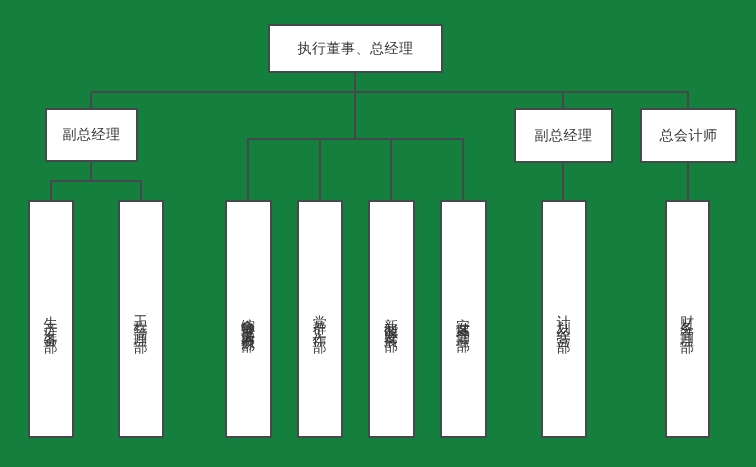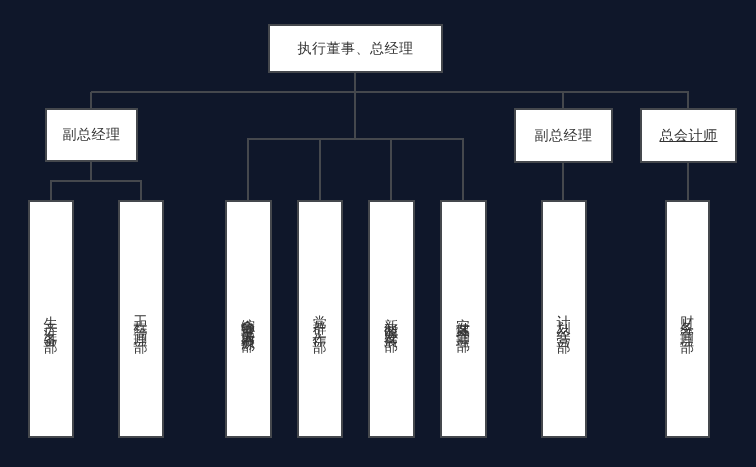--- a/index.html
+++ b/index.html
@@ -5,21 +5,21 @@
   html, body {
     margin: 0;
     padding: 0;
     background: #ffffff;
     font-family: "DejaVu Sans", "Liberation Sans", sans-serif;
   }
   .canvas {
     position: relative;
     width: 756px;
     height: 467px;
-    background: #0f172a;
+    background: #15803d;
     overflow: hidden;
   }
   .box {
     position: absolute;
     box-sizing: border-box;
     border: 2px solid #45484d;
     background: #ffffff;
     color: #333333;
     font-size: 14px;
     display: flex;
@@ -76,21 +76,21 @@
   <div class="box" style="left:268px; top:24px; width:175px; height:49px;">
     <span>执行董事、总经理</span>
   </div>
 
   <div class="box" style="left:45px; top:108px; width:93px; height:54px;">
     <span>副总经理</span>
   </div>
   <div class="box" style="left:514px; top:108px; width:99px; height:55px;">
     <span>副总经理</span>
   </div>
-  <div class="box" style="left:640px; top:108px; width:97px; height:55px;text-decoration:underline;">
+  <div class="box" style="left:640px; top:108px; width:97px; height:55px;">
     <span>总会计师</span>
   </div>
 
   <div class="box vbox" style="left:28px; top:200px; width:46px; height:238px;">
     <span class="vtext">生产准备部</span>
   </div>
   <div class="box vbox" style="left:118px; top:200px; width:46px; height:238px;">
     <span class="vtext">工程管理部</span>
   </div>
   <div class="box vbox" style="left:225px; top:200px; width:47px; height:238px;">

